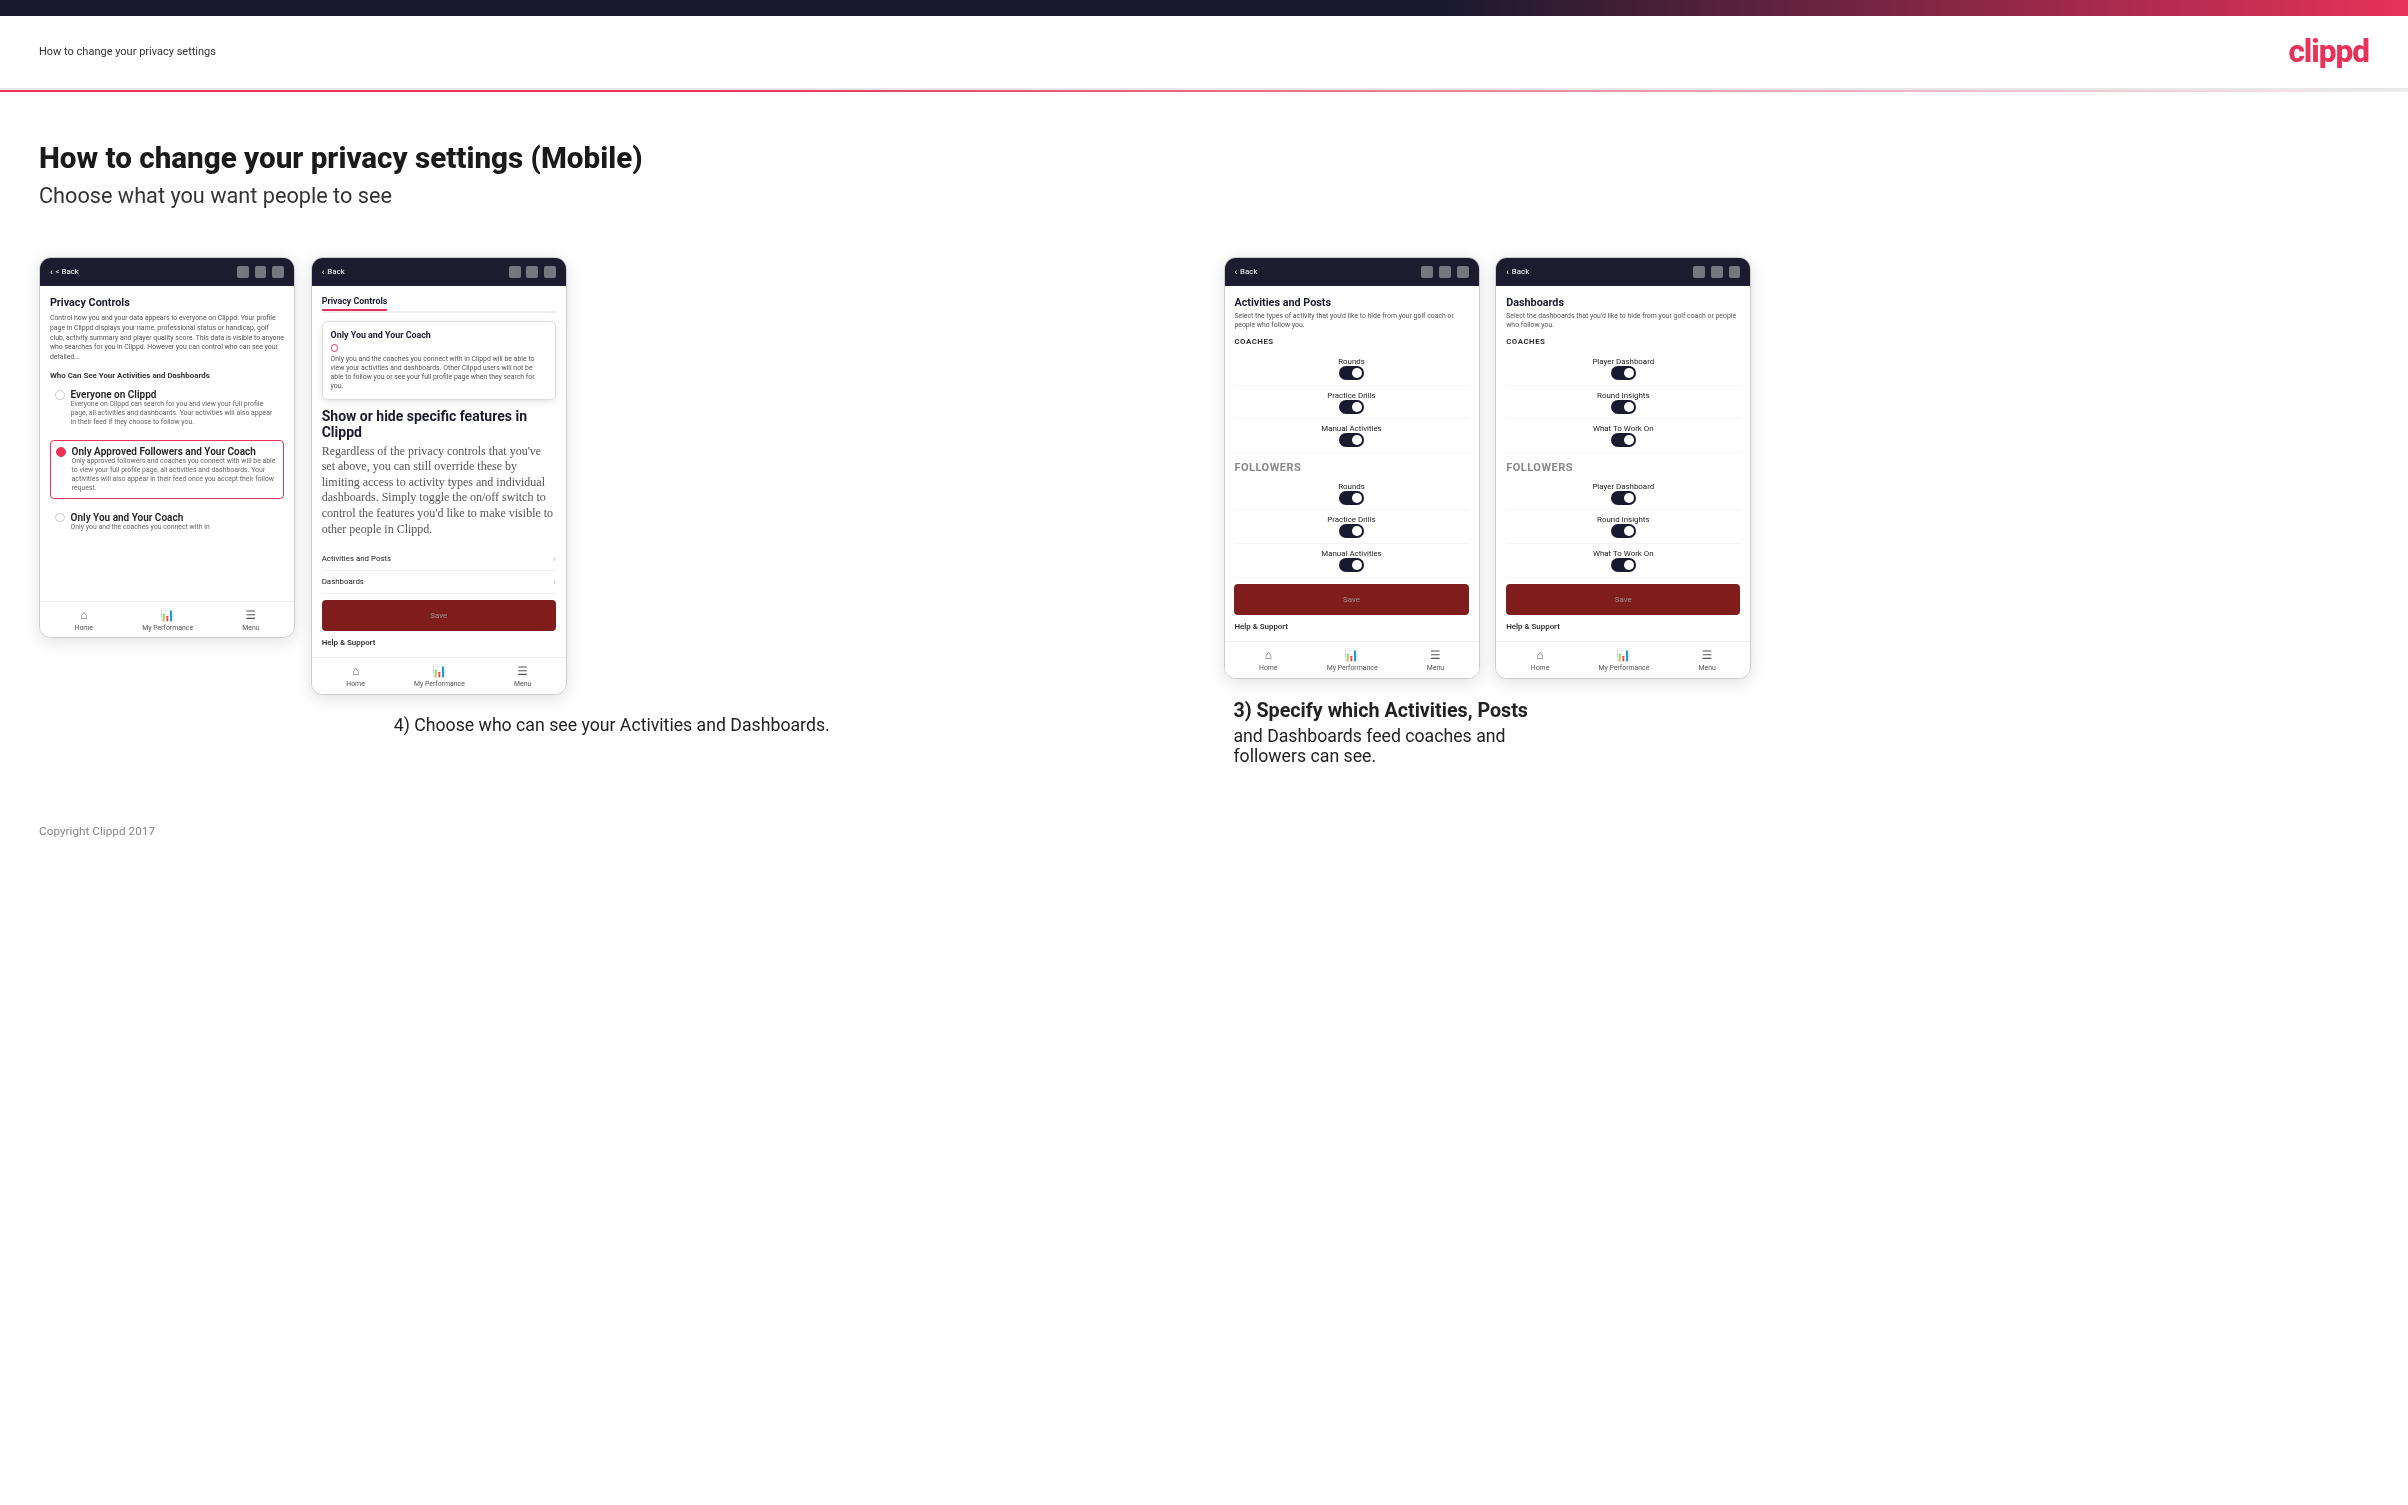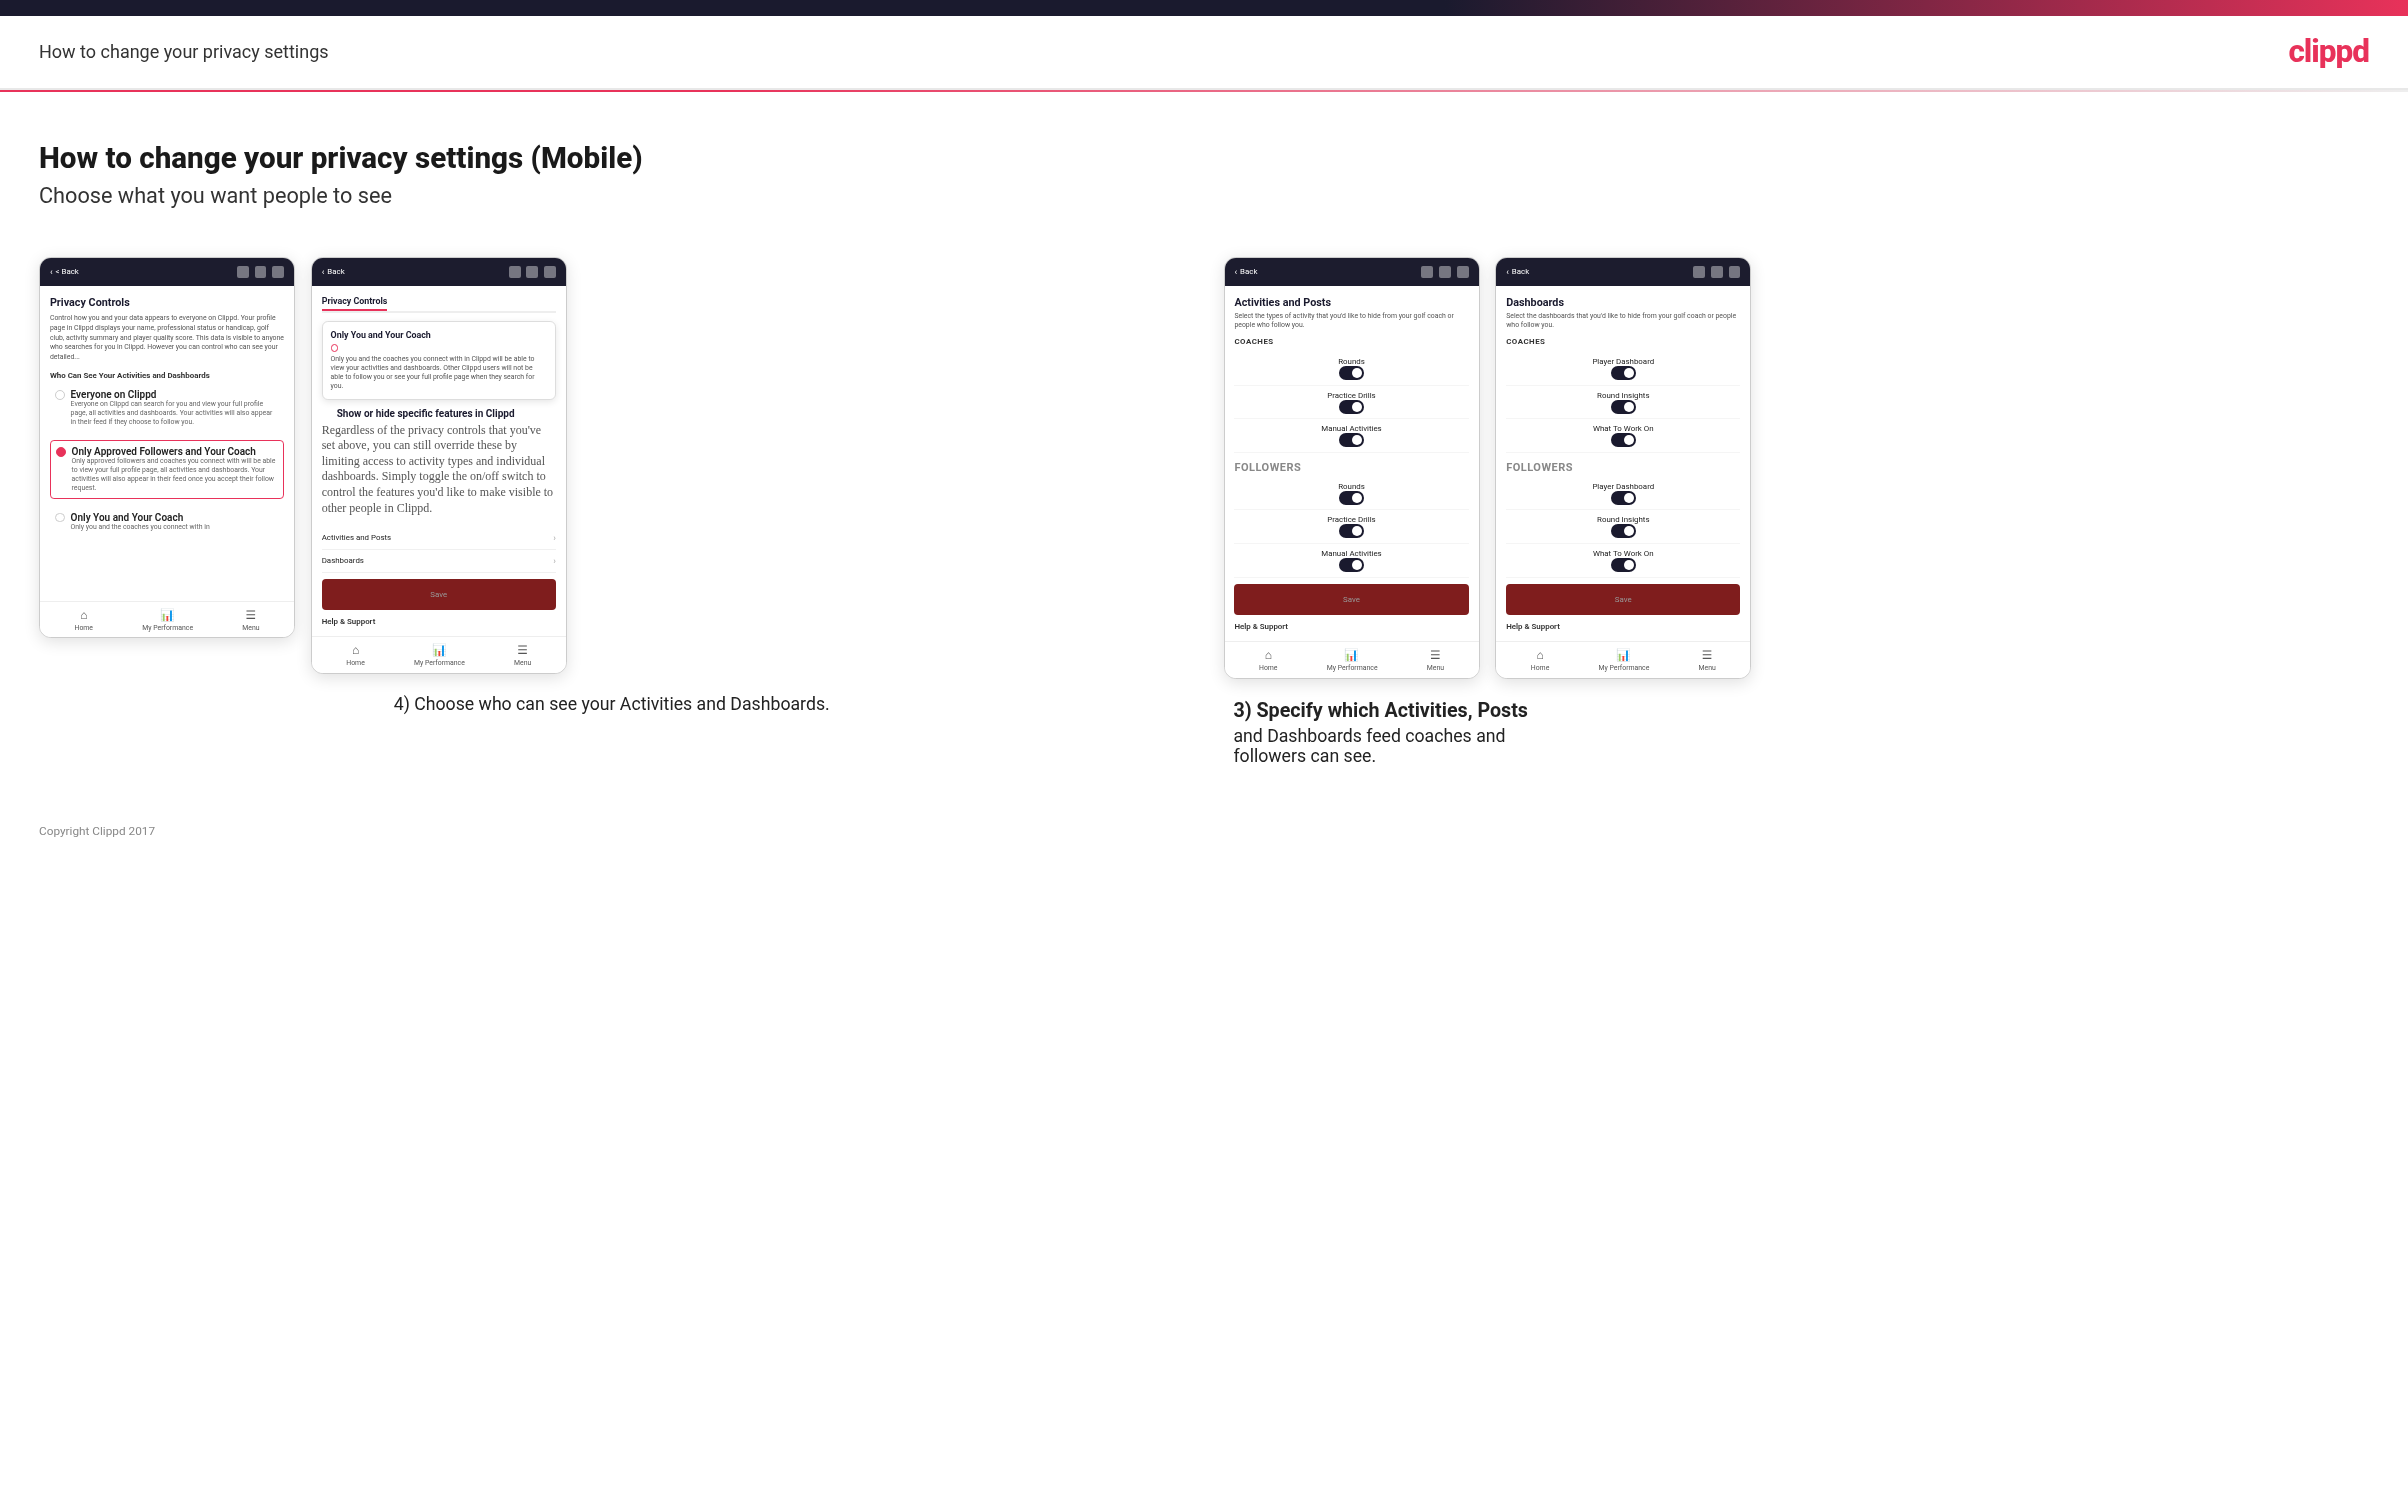--- a/index.html
+++ b/index.html
@@ -19,21 +19,21 @@
 
     
     .header {
       display: flex;
       align-items: center;
       justify-content: space-between;
       padding: 17.7px 39px;
       border-bottom: 2px solid #e8e8e8;
     }
     .header-title {
-      font-size: 18px;
+      font-size: 11px;
       color: #333;
     }
     .logo {
       font-size: 31.5px;
       font-weight: 800;
       color: #e8325a;
       letter-spacing: -1px;
     }
 
     
@@ -212,25 +212,24 @@
       border: 1.5px solid #e8325a;
       flex-shrink: 0;
     }
     .popup-desc {
       font-size: 6.9px;
       color: #555;
       line-height: 1.3;
     }
 
     .show-hide-title {
-      font-size: 10px;
+      font-size: 14px;
       font-weight: 700;
       color: #1a1a2e;
       margin-bottom: 3.9px;
-      margin-left: 15px;
     }
     .show-hide-desc {
       font-size: 12px;
       color: #555;
       line-height: 1.3;
       margin-bottom: 11px;
       font-family: Liberation Serif, serif;
     }
     .menu-item-row {
       display: flex;

